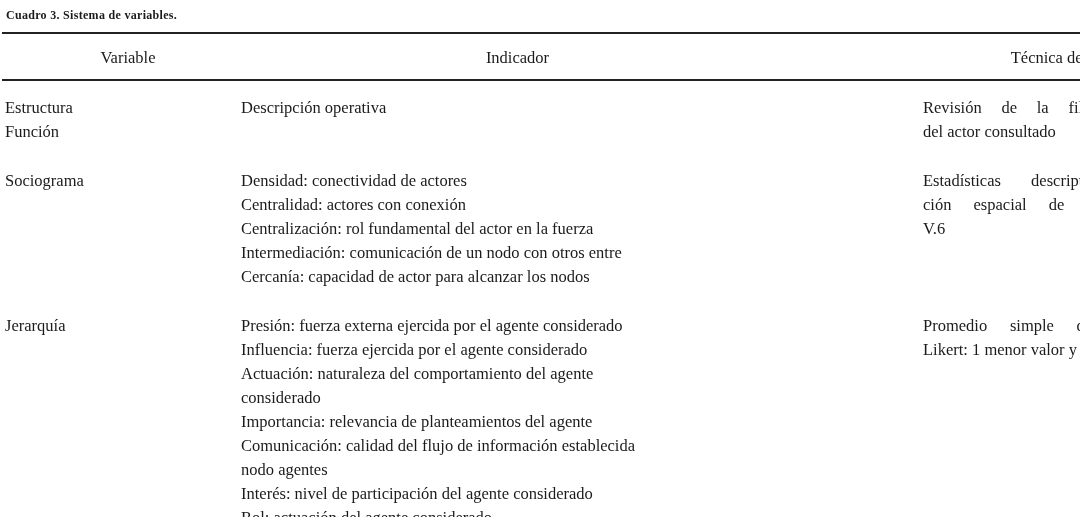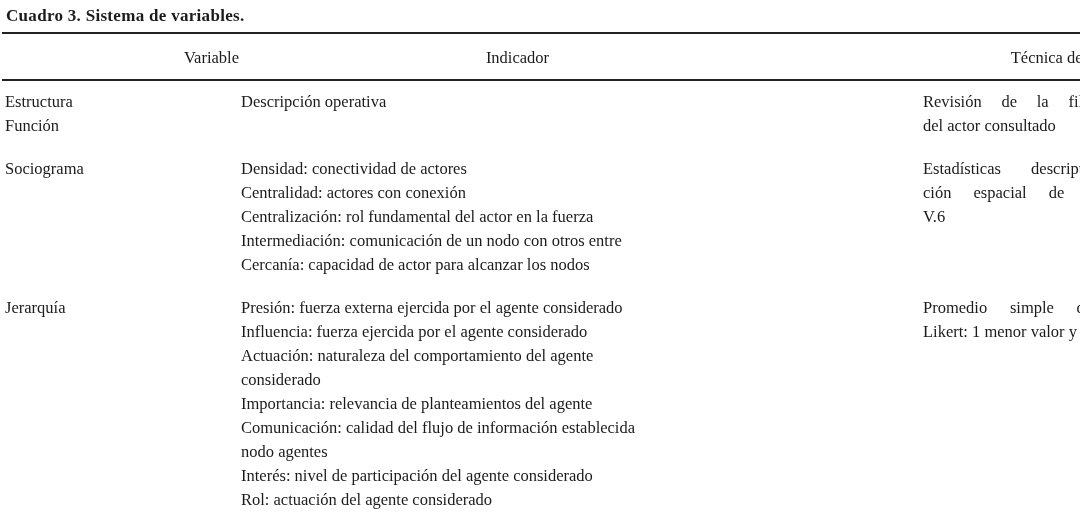--- a/index.html
+++ b/index.html
@@ -10,47 +10,47 @@
   body {
     width: 1080px;
     height: 517px;
     overflow: hidden;
     font-family: "Liberation Serif", "DejaVu Serif", serif;
     color: #1b1b1b;
   }
   .caption {
     margin: 5px 0 0 6px;
     font-weight: bold;
-    font-size: 17px;
+    font-size: 12px;
     line-height: 21px;
     letter-spacing: 0.3px;
   }
   table.vars-table {
     border-collapse: collapse;
     table-layout: fixed;
     width: 1076px;
     margin: 6px 2px 0 2px;
     border-top: 2px solid #222222;
     border-bottom: 2px solid #222222;
   }
   thead th {
     border-bottom: 2px solid #222222;
     font-weight: normal;
     font-size: 16.5px;
     line-height: 20px;
     padding-top: 14px;
     padding-bottom: 11px;
     vertical-align: top;
   }
-  th.col-var { width: 222px; text-align: right; padding-left: 15px; }
+  th.col-var { width: 222px; text-align: center; padding-left: 15px; }
   th.col-ind { width: 553px; padding-right: 128px; }
   th.col-tec { width: 301px; text-align: center; padding-right: 24px; }
   tbody td {
     vertical-align: top;
-    padding-top: 9px;
+    padding-top: 15px;
     padding-bottom: 10px;
     font-size: 16.5px;
   }
   td.col-var { padding-left: 3px; }
   td.col-tec { padding-right: 8px; }
   .line { line-height: 24px; white-space: nowrap; }
   td.col-tec .line { white-space: normal; }
   .just { text-align: justify; text-align-last: justify; }
 </style>
 </head>

